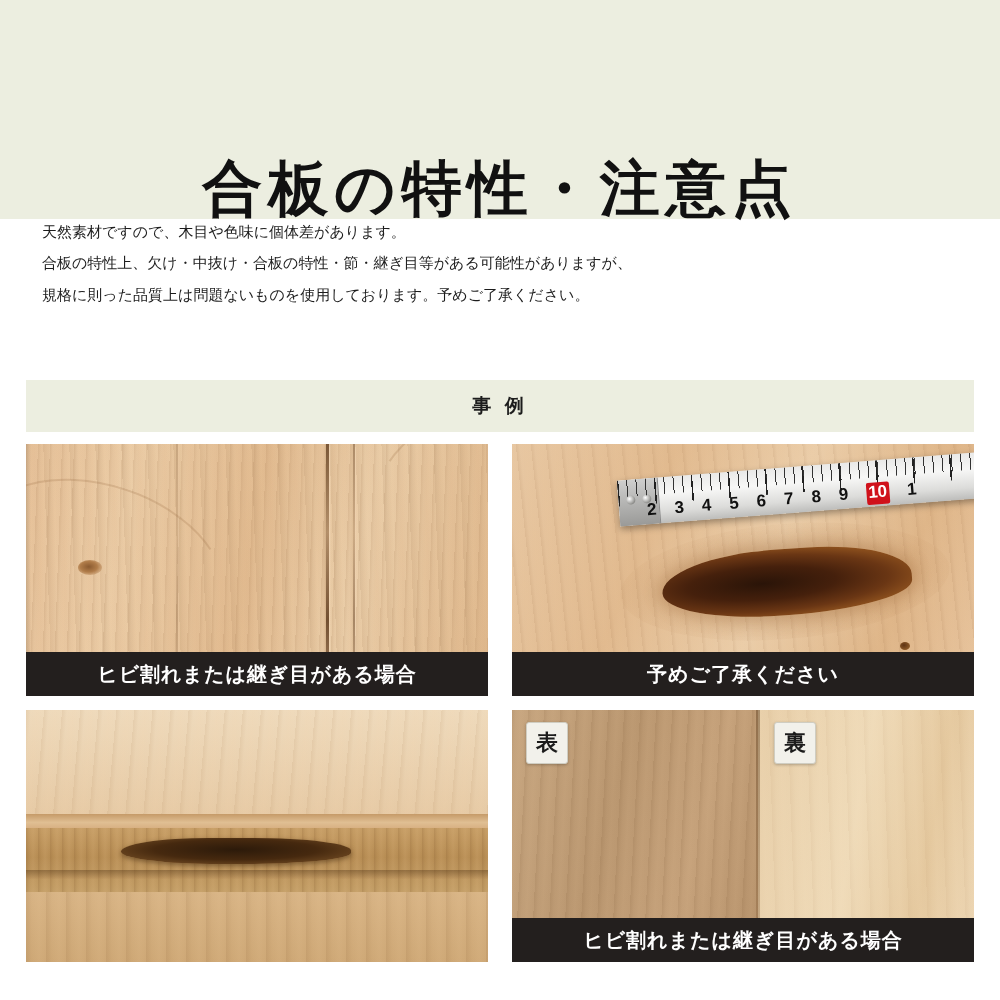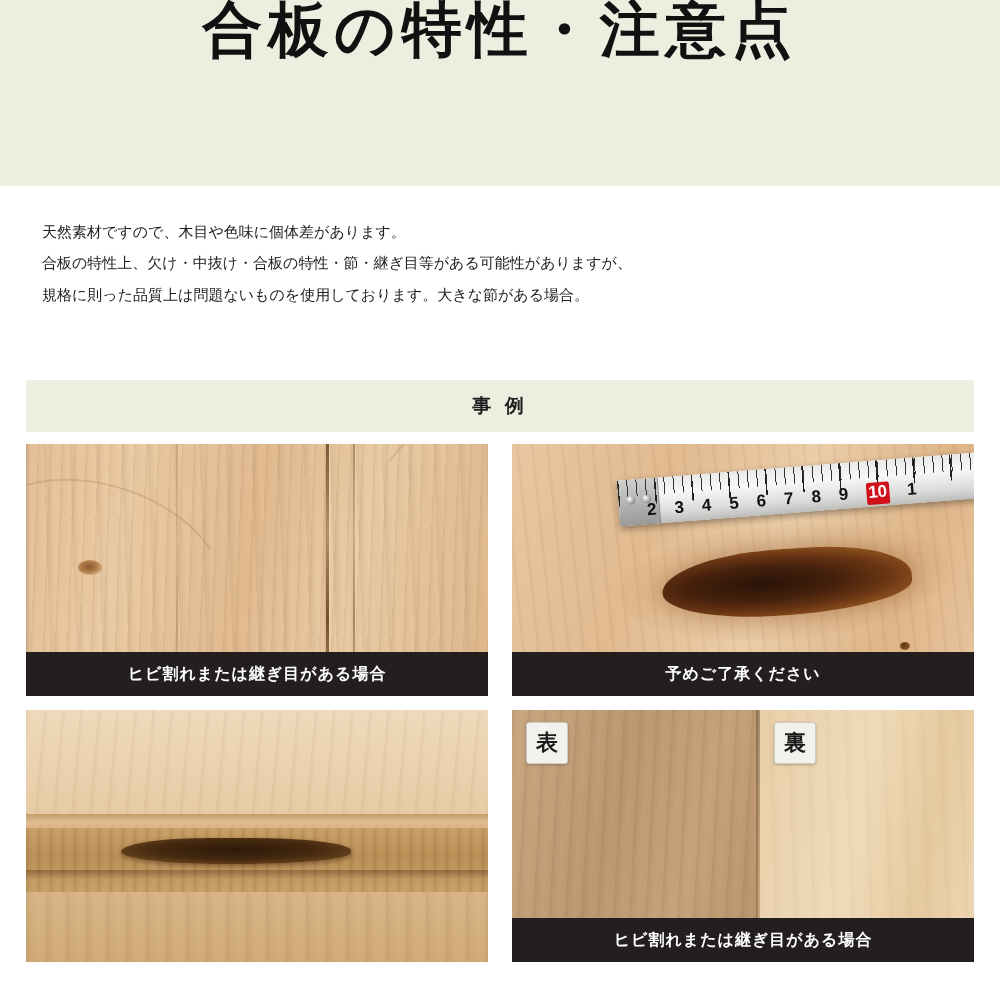--- a/index.html
+++ b/index.html
@@ -21,24 +21,24 @@
     height: 1000px;
     box-sizing: border-box;
   }
 
   
   .header-band {
     position: absolute;
     left: 0;
     top: 0;
     width: 1000px;
-    height: 186px;
+    height: 219px;
     background: #eceee0;
     display: flex;
-    align-items: flex-start;
+    align-items: flex-end;
     justify-content: center;
   }
   .header-title {
     font-size: 60px;
     font-weight: bold;
     letter-spacing: 6px;
     color: #111111;
     line-height: 1;
     white-space: nowrap;
   }
@@ -102,21 +102,21 @@
     position: absolute;
     left: 0;
     right: 0;
     bottom: 0;
     height: 44px;
     background: #231f1e;
     color: #ffffff;
     display: flex;
     align-items: center;
     justify-content: center;
-    font-size: 16px;
+    font-size: 20px;
     font-weight: bold;
     letter-spacing: 1px;
   }
 
   
   .wood1 {
     background:
       linear-gradient(90deg,
         rgba(0,0,0,0.10) 0px, rgba(0,0,0,0.0) 5px, rgba(0,0,0,0) 100%),
       repeating-linear-gradient(92deg,
@@ -368,21 +368,21 @@
 
 <div class="page">
 
   <div class="header-band">
     <div class="header-title">合板の特性・注意点</div>
   </div>
 
   <div class="intro">
     <p>天然素材ですので、木目や色味に個体差があります。</p>
     <p>合板の特性上、欠け・中抜け・合板の特性・節・継ぎ目等がある可能性がありますが、</p>
-    <p>規格に則った品質上は問題ないものを使用しております。大きな節がある場合。</p>
+    <p>規格に則った品質上は問題ないものを使用しております。予めご了承ください。</p>
   </div>
 
   <div class="examples">
 
     <div class="examples-head">
       <span>事 例</span>
     </div>
 
     <div class="grid">
 

